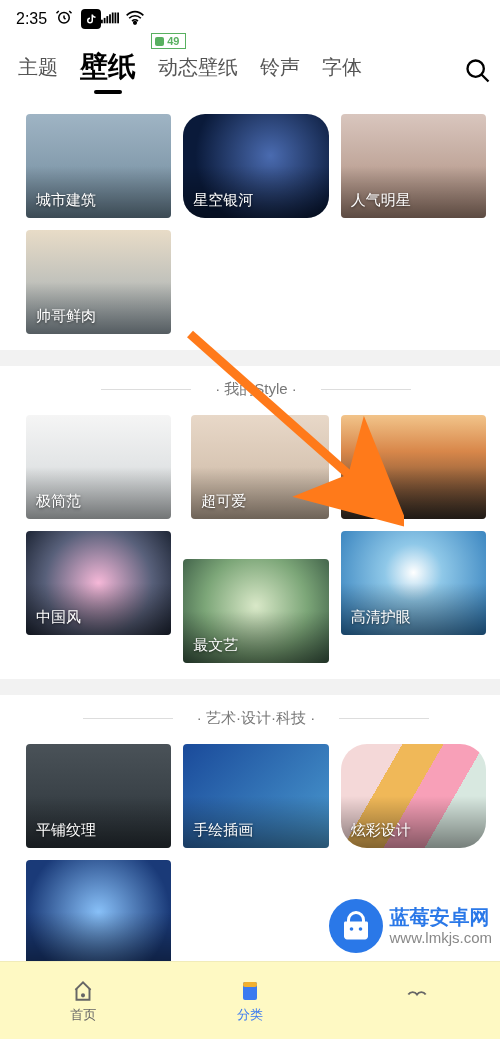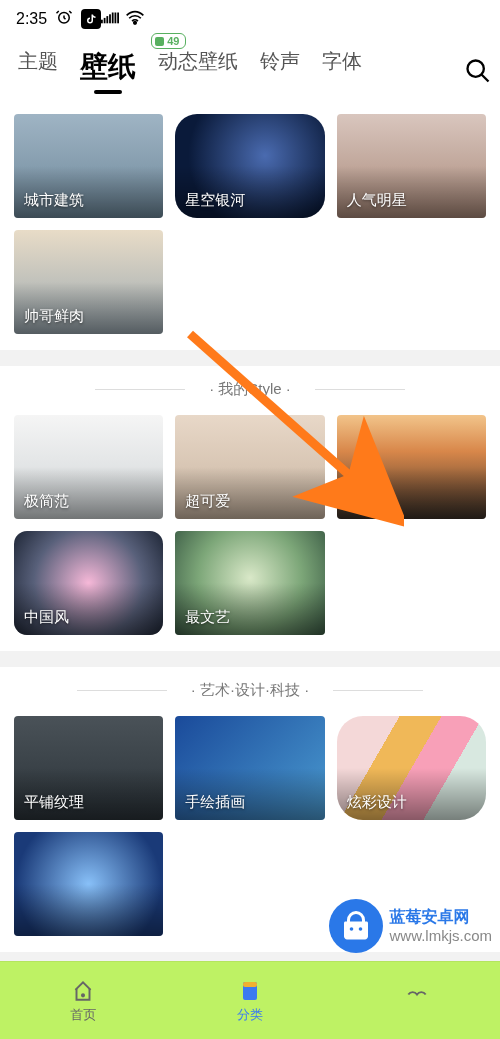--- a/index.html
+++ b/index.html
@@ -28,40 +28,41 @@
     background: #000;
     border-radius: 4px;
     display: flex;
     align-items: center;
     justify-content: center;
     color: #fff;
     font-size: 12px;
   }
   .battery {
     border: 1.5px solid #58b060;
-    border-radius: 6px;
+    border-radius: 0;
     padding: 1px 6px 1px 3px;
     font-size: 11px;
     color: #58b060;
     display: flex;
     align-items: center;
     position: relative;
     font-weight: 600;
     margin-top: 44px;
   }
   .battery::before {
     content: "";
     width: 9px; height: 9px;
     background: #58b060;
     border-radius: 2px;
     margin-right: 3px;
   }
   .top-tabs {
     background: #fff;
     display: flex;
+    align-items: center;
     padding: 10px 8px 6px 18px;
     gap: 22px;
   }
   .tab {
     font-size: 20px;
     color: #555;
     position: relative;
     padding-bottom: 8px;
   }
   .tab.active {
@@ -82,21 +83,21 @@
     margin-left: auto;
     display: flex;
     align-items: center;
   }
   .content {
     height: calc(100% - 38px - 60px - 80px);
     overflow: hidden;
   }
   .section {
     background: #fff;
-    padding: 14px 14px 16px 14px;
+    padding: 14px 14px 16px 26px;
     margin-bottom: 16px;
   }
   .section.first { padding-top: 14px; }
   .sec-title {
     text-align: center;
     color: #777;
     font-size: 15px;
     margin-bottom: 16px;
     display: flex;
     align-items: center;
@@ -138,24 +139,24 @@
     height: 50%;
     background: linear-gradient(to top, rgba(0,0,0,0.45), transparent);
     z-index: 1;
   }
   
   .bg-city    { background: linear-gradient(#9fb4c4,#6d8799); }
   .bg-galaxy  { background: radial-gradient(circle at 60% 40%, #4a6bb0 0%, #0a1a3a 70%); border-radius: 22px; }
   .bg-celeb   { background: linear-gradient(#d9c6be,#a88878); }
   .bg-guy     { background: linear-gradient(#e8dcc7,#9aa8b0); }
   .bg-min     { background: linear-gradient(#f5f5f5,#cfd4d6); }
-  .bg-cute    { background: linear-gradient(#e8d8c8,#c8b4a0); }
+  .bg-cute    { background: linear-gradient(#e8d8c8,#c8b4a0); margin-left: 8px; }
   .bg-text    { background: linear-gradient(to bottom,#f2c48a 0%,#d8874a 35%,#3a3028 100%); }
-  .bg-cn      { background: radial-gradient(circle at 50% 50%, #f6b8d8 0%, #58607a 60%, #1e2636 100%); border-radius: 13px; }
-  .bg-arty    { background: radial-gradient(circle at 50% 45%, #d9e8c8 0%, #7ca678 55%, #3a5a44 100%); }
+  .bg-cn      { background: radial-gradient(circle at 50% 50%, #f6b8d8 0%, #58607a 60%, #1e2636 100%); }
+  .bg-arty    { background: radial-gradient(circle at 50% 45%, #d9e8c8 0%, #7ca678 55%, #3a5a44 100%); margin-top: 28px; }
   .bg-hd      { background: radial-gradient(circle at 50% 40%, #fff 0%, #8fc8e8 30%, #2a78b8 100%); }
   .bg-tile    { background: linear-gradient(#4a5258,#2a3238); }
   .bg-draw    { background: linear-gradient(135deg,#1a4a9a,#4a9ad0); }
   .bg-color   { background: linear-gradient(120deg,#f4d8d8 0%,#f4d8d8 30%,#f0b858 30%,#f0b858 50%,#f8a0b8 50%,#f8a0b8 70%,#d8e8e0 70%); border-radius: 26px; }
   .bg-blue    { background: radial-gradient(circle at 50% 50%, #88c0f8 0%, #1a3a78 80%); }
 
   
   .arrow {
     position: absolute;
     top: 328px;
@@ -164,21 +165,21 @@
     height: 200px;
     z-index: 50;
     pointer-events: none;
   }
 
   
   .bottom-nav {
     position: absolute;
     bottom: 0; left: 0; right: 0;
     height: 78px;
-    background: #bef264;
+    background: #fef9c3;
     display: flex;
     border-top: 1px solid rgba(0,0,0,0.05);
   }
   .nav-item {
     flex: 1;
     display: flex;
     flex-direction: column;
     align-items: center;
     justify-content: center;
     gap: 2px;
@@ -202,21 +203,21 @@
     z-index: 40;
     pointer-events: none;
   }
   .wm-icon {
     width: 54px; height: 54px;
     background: #2a78e8;
     border-radius: 50%;
     display:flex; align-items:center; justify-content:center;
   }
   .wm-text { display:flex; flex-direction:column; line-height:1.15; }
-  .wm-text span:first-child { color:#2a78e8; font-size:16px; font-weight:700; }
+  .wm-text span:first-child { color:#2a78e8; font-size:20px; font-weight:700; }
   .wm-text span:last-child { color:#888; font-size:15px; }
 </style>
 </head>
 <body>
 
 <div class="status-bar">
   <div class="status-left">
     <span>2:35</span>
     <span>
       <svg width="18" height="18" viewBox="0 0 24 24" fill="none" stroke="#000" stroke-width="2">
@@ -298,20 +299,23 @@
         </div>
       <div class="card bg-text">
           <span class="card-label">文字控</span>
         </div>
       <div class="card bg-cn">
           <span class="card-label">中国风</span>
         </div>
       <div class="card bg-arty">
           <span class="card-label">最文艺</span>
         </div>
+      <div class="card bg-hd">
+          <span class="card-label">高清护眼</span>
+        </div>
     </div>
   </div>
 
   <div class="section">
     <div class="sec-title">· 艺术·设计·科技 ·</div>
     <div class="grid">
       <div class="card bg-tile">
           <span class="card-label">平铺纹理</span>
         </div>
       <div class="card bg-draw">

